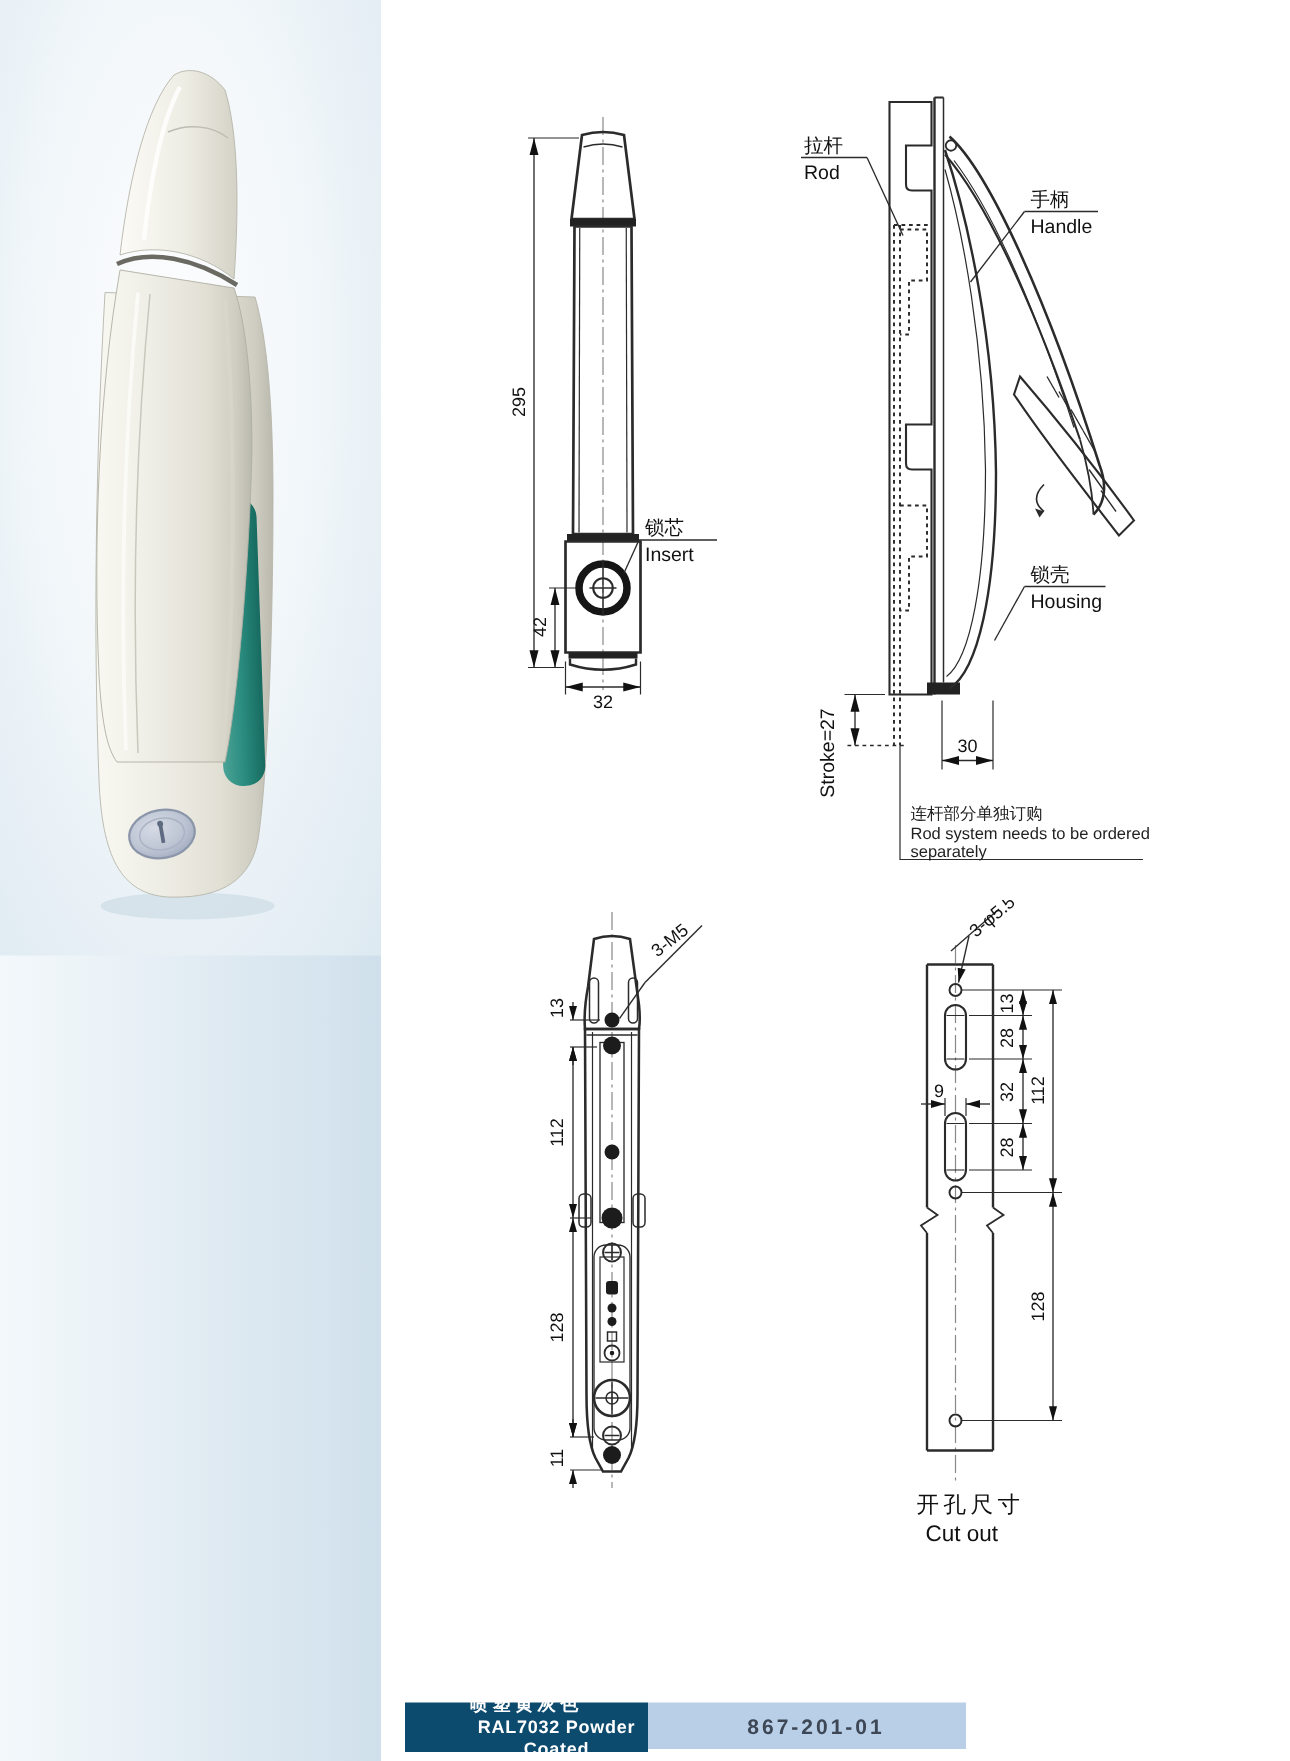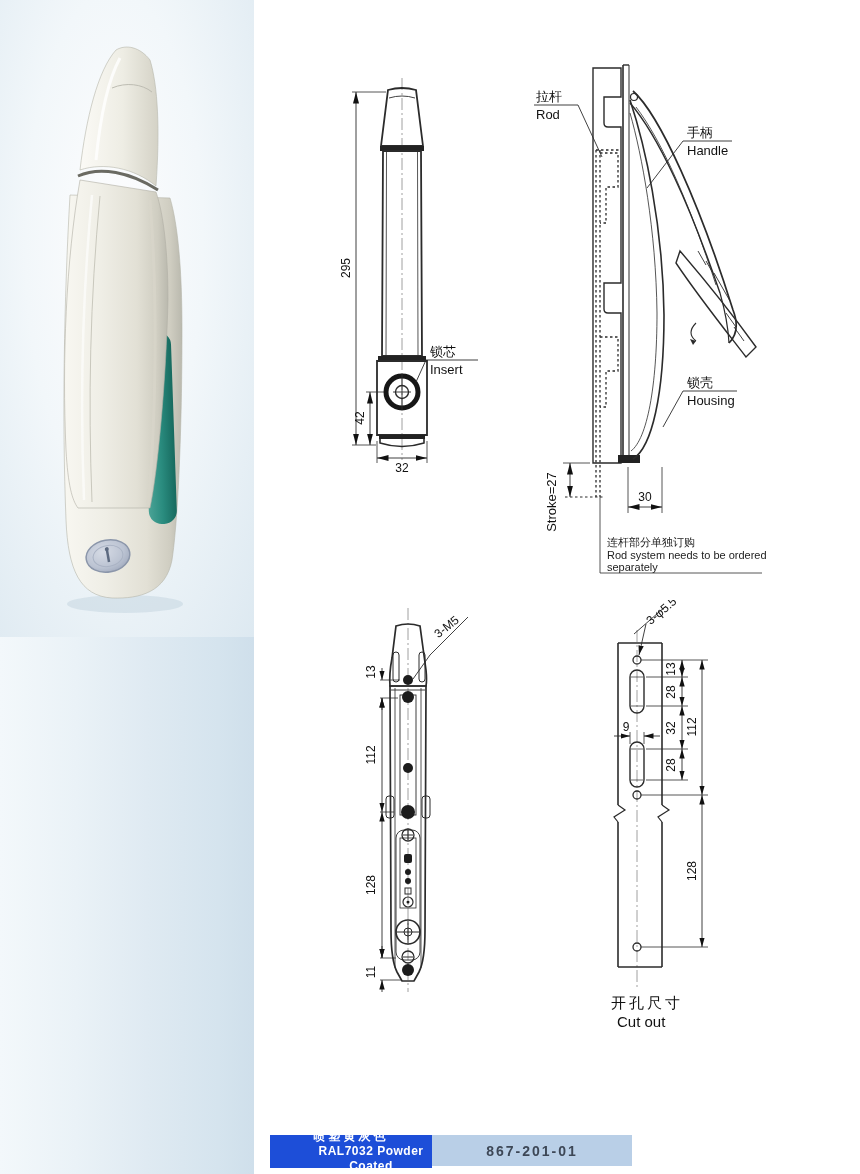--- a/index.html
+++ b/index.html
@@ -19,21 +19,21 @@
   .note{font-size:11px;fill:#222;}
   .cap{font-size:15px;fill:#111;}
   
   .footer-finish{position:absolute;left:270px;top:1135px;width:162px;height:33px;
       display:flex;flex-direction:column;align-items:center;justify-content:center;
       line-height:1.25;text-align:center;}
   .footer-finish .l1{font-size:12px;font-weight:bold;letter-spacing:3px;}
   .footer-finish .l2{font-size:12px;font-weight:bold;letter-spacing:0.5px;margin-left:40px;}
   .footer-part{position:absolute;left:432px;top:1135px;width:200px;height:31px;
       display:flex;align-items:center;justify-content:center;
-      font-size:14px;font-weight:600;letter-spacing:2px;color:#3d4756;}
+      font-size:14px;font-weight:600;letter-spacing:2px;color:#3d4756;padding-left:12px;}
 </style>
 </head>
 <body>
 
 <div class="page">
 
   <div class="left-panel">
     <div class="photo-area">
       <svg width="254" height="640" viewBox="0 0 254 640">
         <defs>
@@ -326,21 +326,21 @@
     <text class="dim" transform="rotate(-90 85 69)" x="85" y="69" text-anchor="middle">13</text>
     <text class="dim" transform="rotate(-90 85 92)" x="85" y="92" text-anchor="middle">28</text>
     <text class="dim" transform="rotate(-90 85 128)" x="85" y="128" text-anchor="middle">32</text>
     <text class="dim" transform="rotate(-90 85 165)" x="85" y="165" text-anchor="middle">28</text>
     <text class="dim" transform="rotate(-90 106 127)" x="106" y="127" text-anchor="middle">112</text>
     <text class="dim" transform="rotate(-90 106 271)" x="106" y="271" text-anchor="middle">128</text>
     <text class="cap" style="letter-spacing:3px" x="21" y="408">开孔尺寸</text>
     <text class="cap" x="27" y="427">Cut out</text>
   </svg>
 
-  <div class="footer-finish" style="background:#1d4ed8;color:#ffffff;">
+  <div class="footer-finish" style="background:#0c4a6e;color:#ffffff;">
     <span class="l1">喷塑黄灰色</span>
     <span class="l2">RAL7032  Powder Coated</span>
   </div>
   <div class="footer-part" style="background:#b9cfe7;">
     <span>867-201-01</span>
   </div>
 
 </div>
 
 </body></html>

